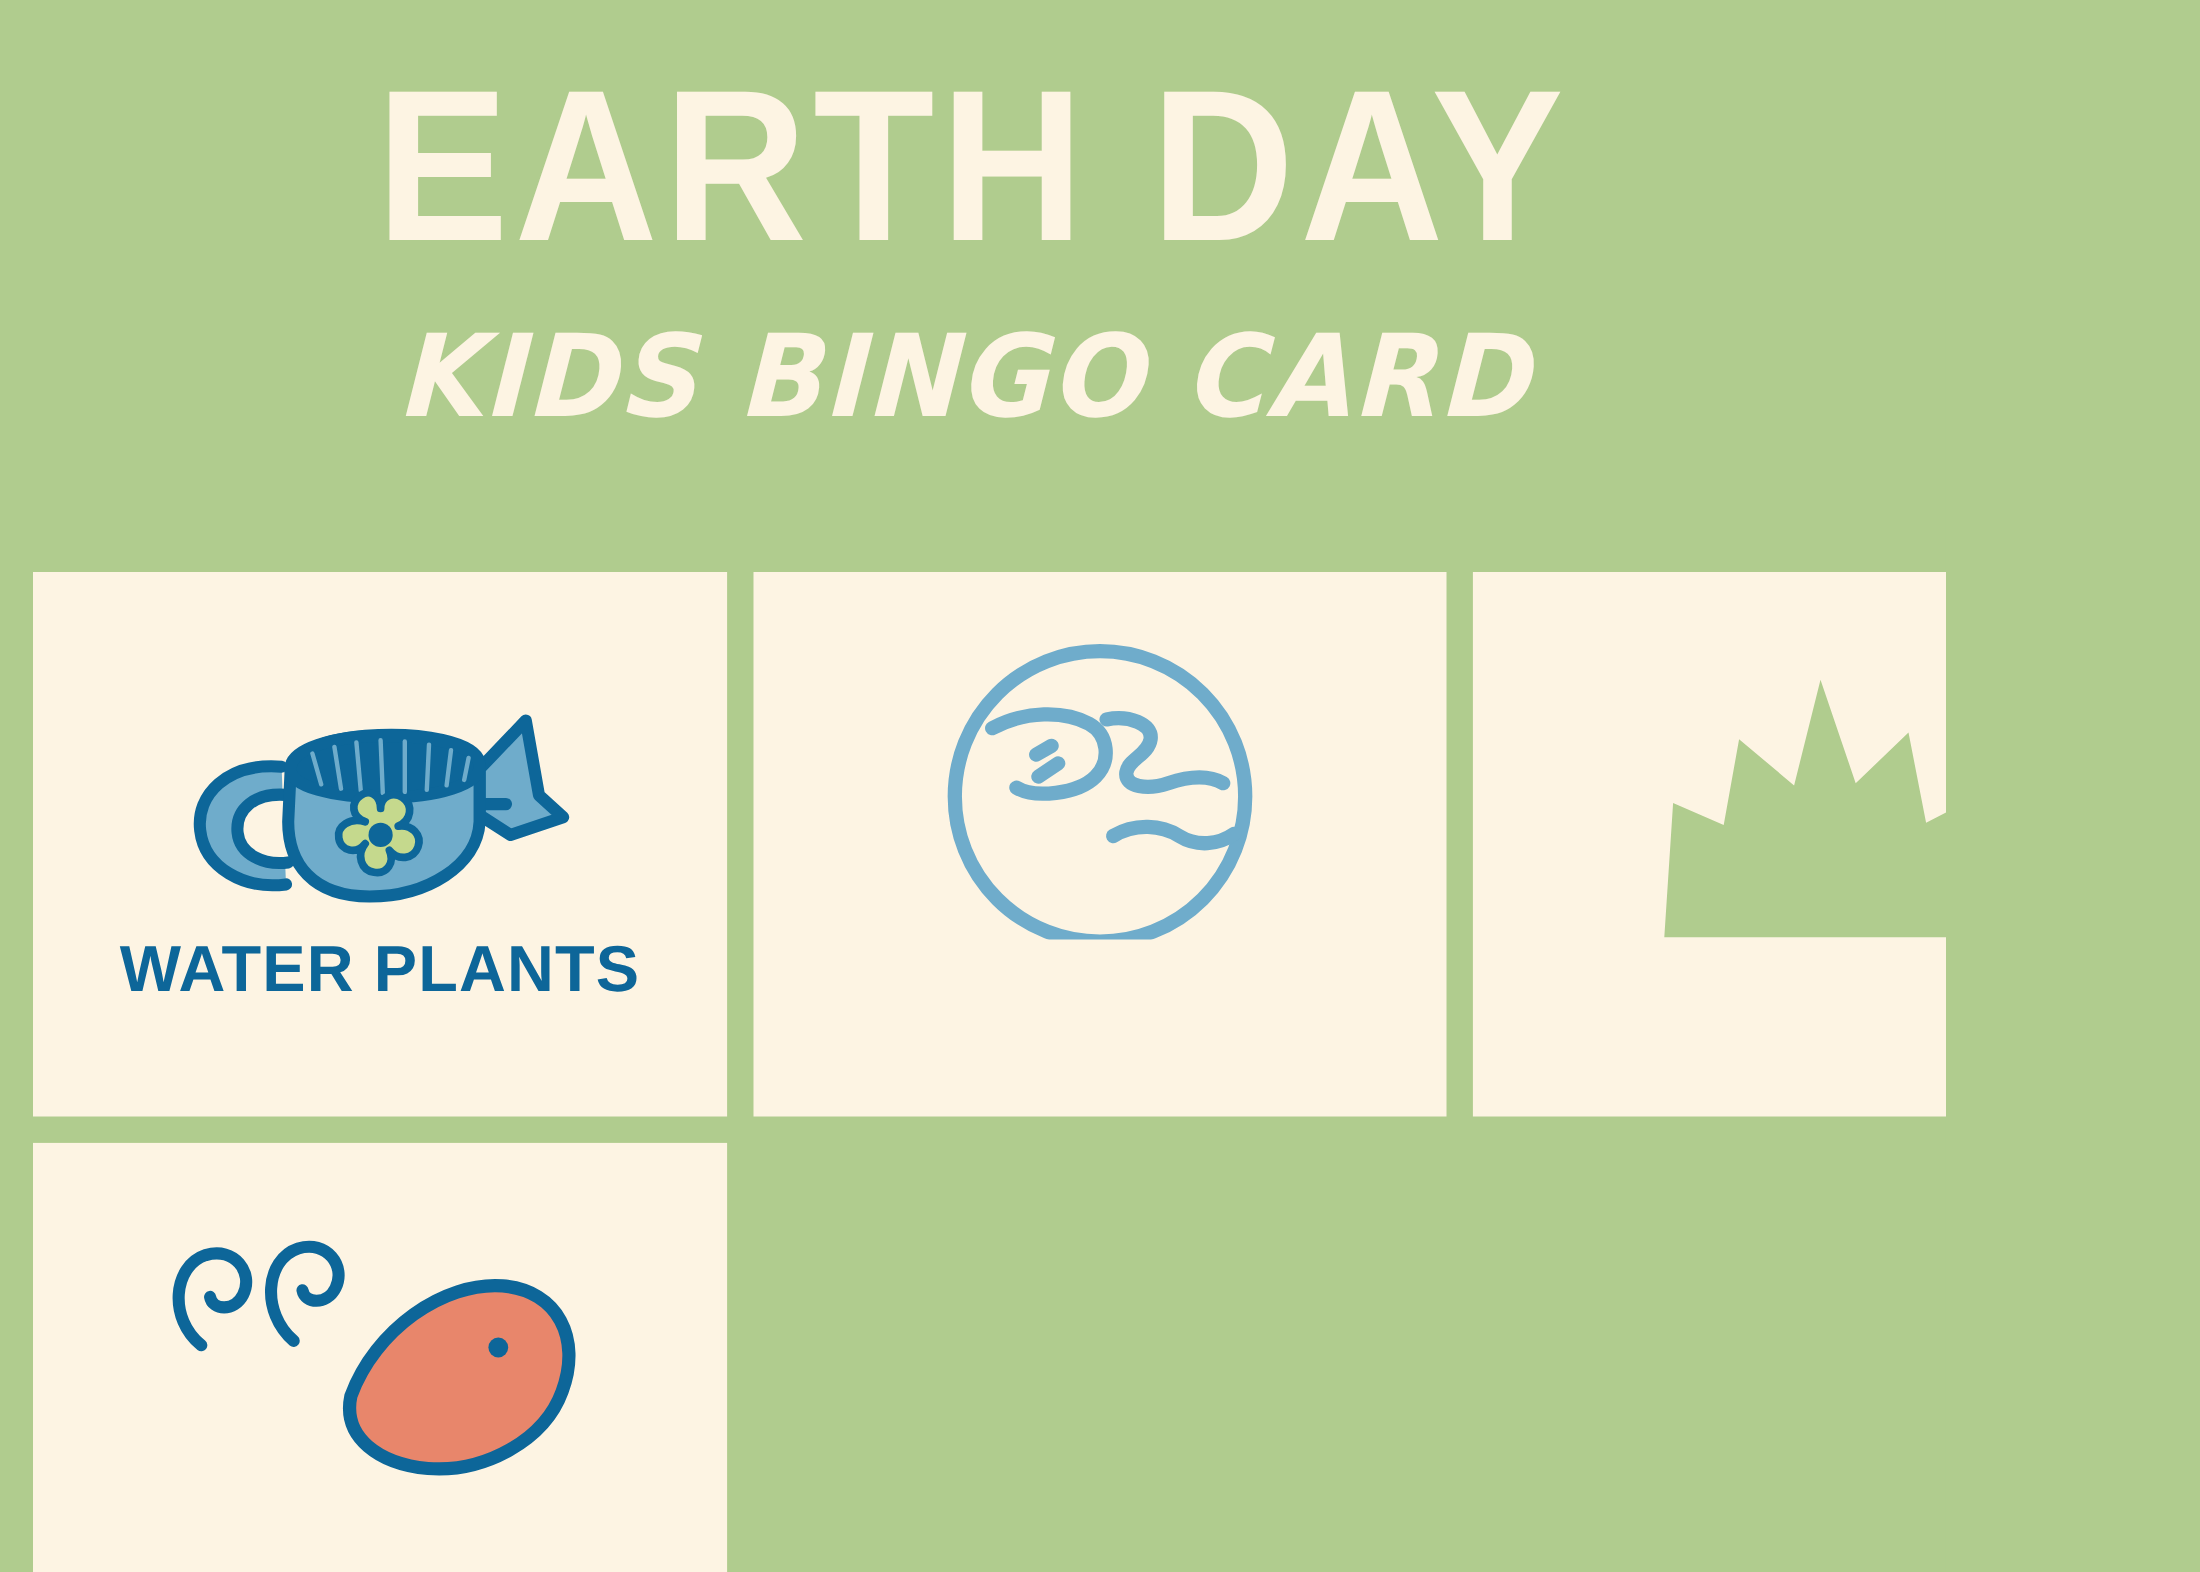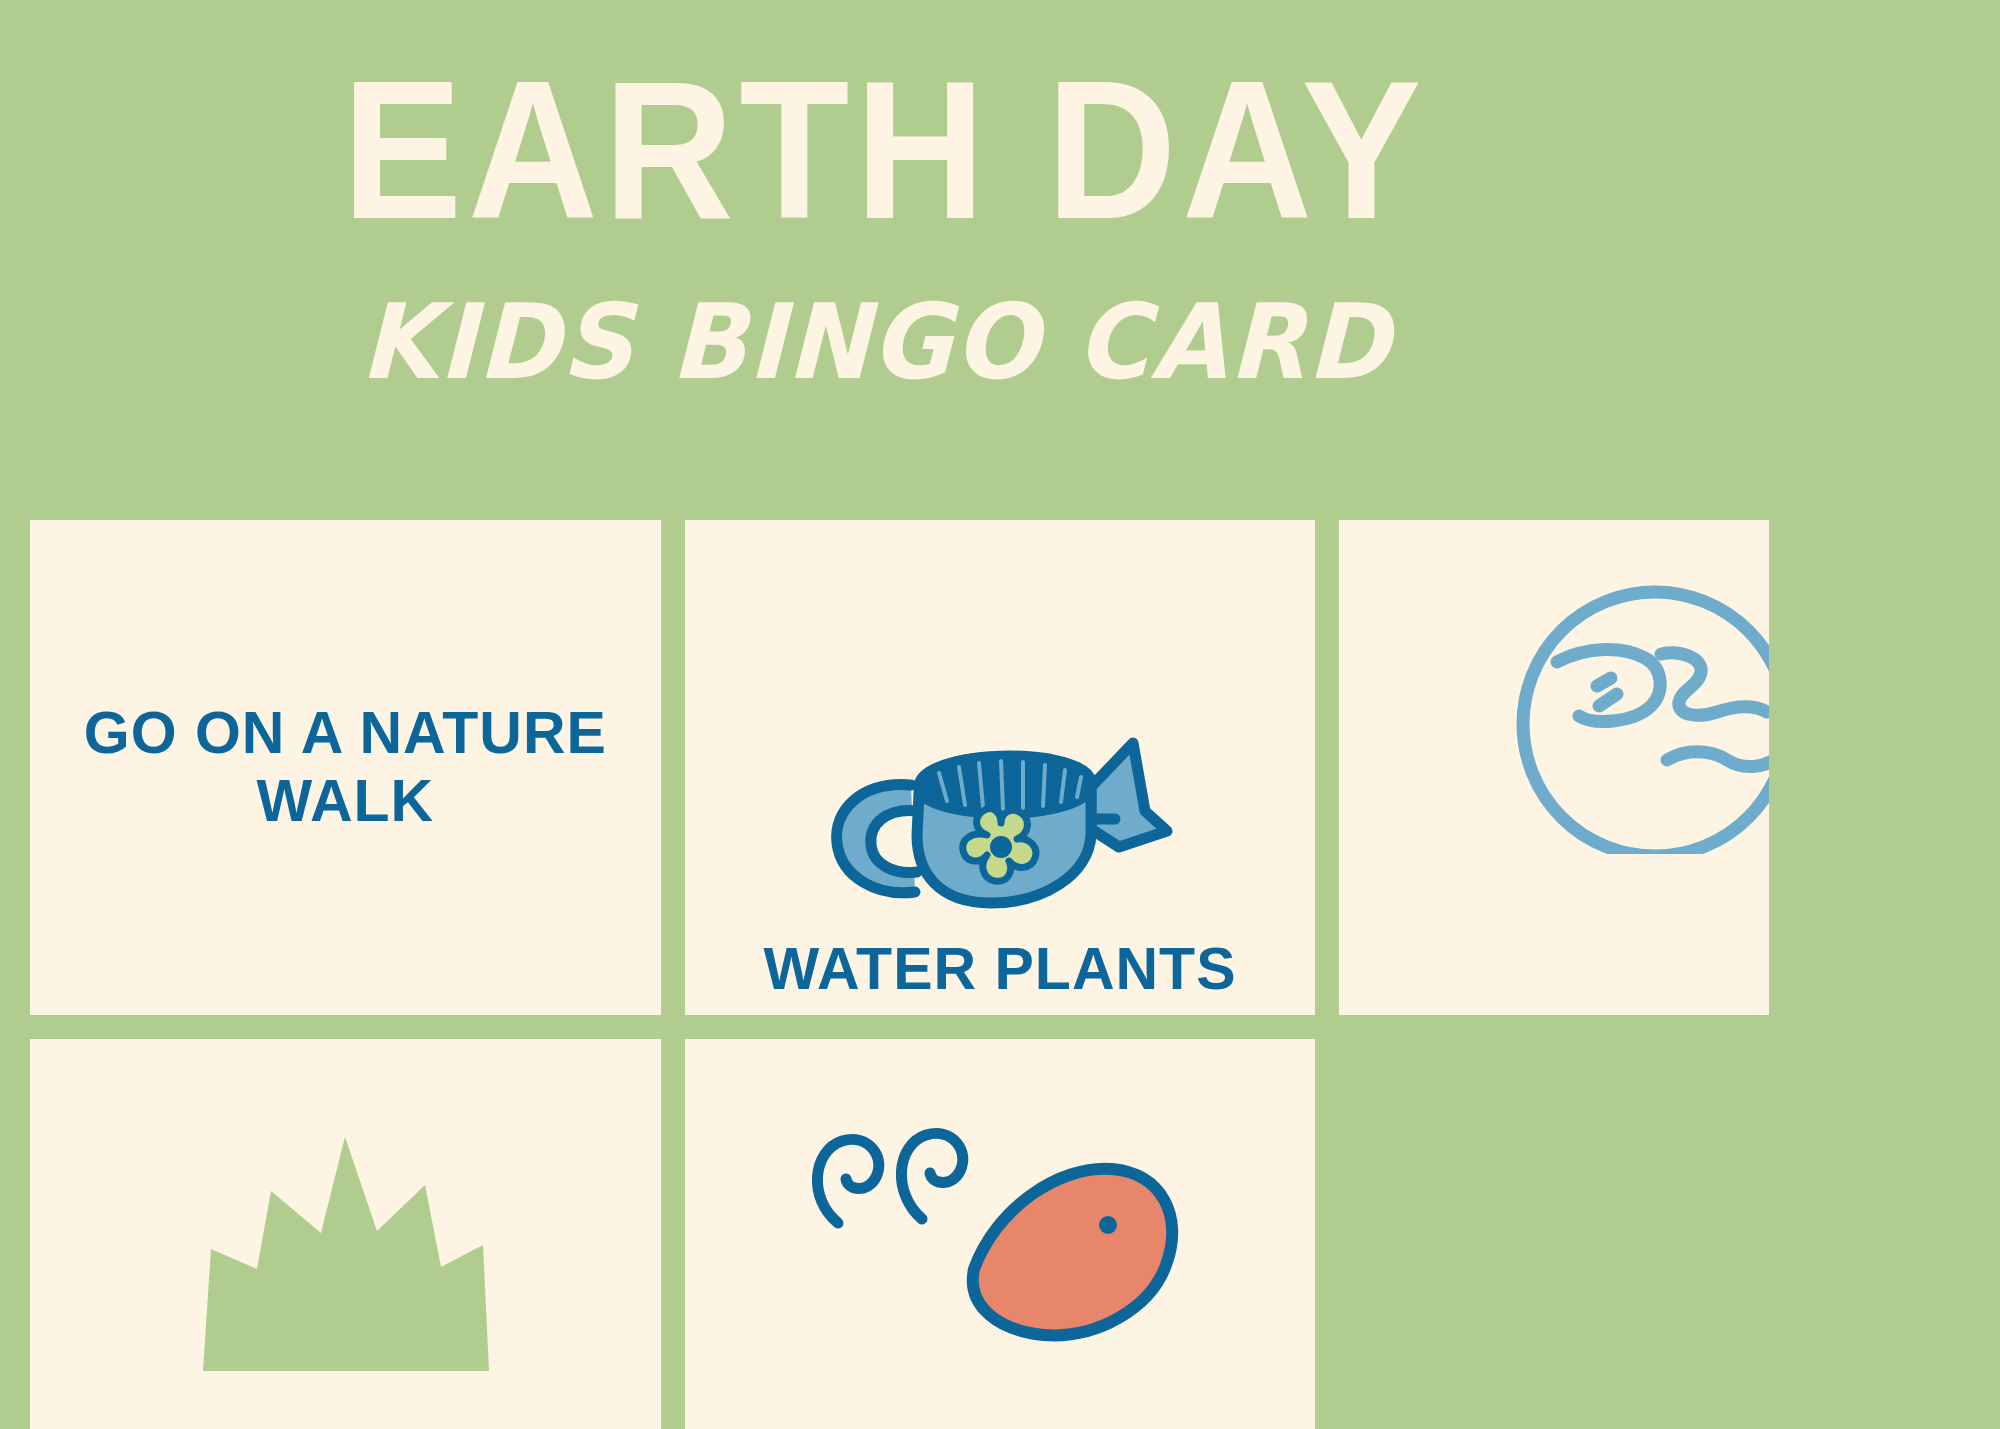--- a/index.html
+++ b/index.html
@@ -59,21 +59,21 @@
     grid-template-columns:repeat(3, 1fr);
     grid-template-rows:495px 495px;
     gap:24px 24px;
   }
   .cell {
     background:#fdf4e3;
     position:relative;
     display:flex;
     flex-direction:column;
     align-items:center;
-    justify-content:flex-end;
+    justify-content:center;
     overflow:hidden;
     padding:12px 26px;
   }
   .cell.text-only { justify-content:center; }
   .cell-label {
     font-family:"Liberation Sans", sans-serif;
     font-weight:700;
     font-size:59px;
     line-height:1.14;
     letter-spacing:1px;
@@ -96,23 +96,20 @@
 
 <div id="poster">
 
   <div class="header">
     <div class="title">EARTH DAY</div>
     <div class="subtitle">KIDS BINGO CARD</div>
   </div>
 
   <div class="grid">
 
-    <div class="cell text-only">
-      <div class="cell-label">GO ON A NATURE WALK</div>
-    </div>
 
     <div class="cell with-icon">
       <span class="cell-icon">
         <svg width="370" height="215" viewBox="0 0 370 215" xmlns="http://www.w3.org/2000/svg">
           <g fill="none" stroke="#0d6699" stroke-width="11" stroke-linecap="round" stroke-linejoin="round">
 
             <path d="M96 78 C 46 74, 18 104, 22 136 C 26 170, 62 190, 100 185" fill="#6faccb"></path>
             <path d="M104 104 C 70 100, 54 118, 56 138 C 58 158, 80 168, 102 165" fill="#fdf4e3"></path>
 
             <path d="M276 80 L 318 36 L 330 104 L 352 124 L 304 140 L 276 122 Z" fill="#6faccb"></path>

